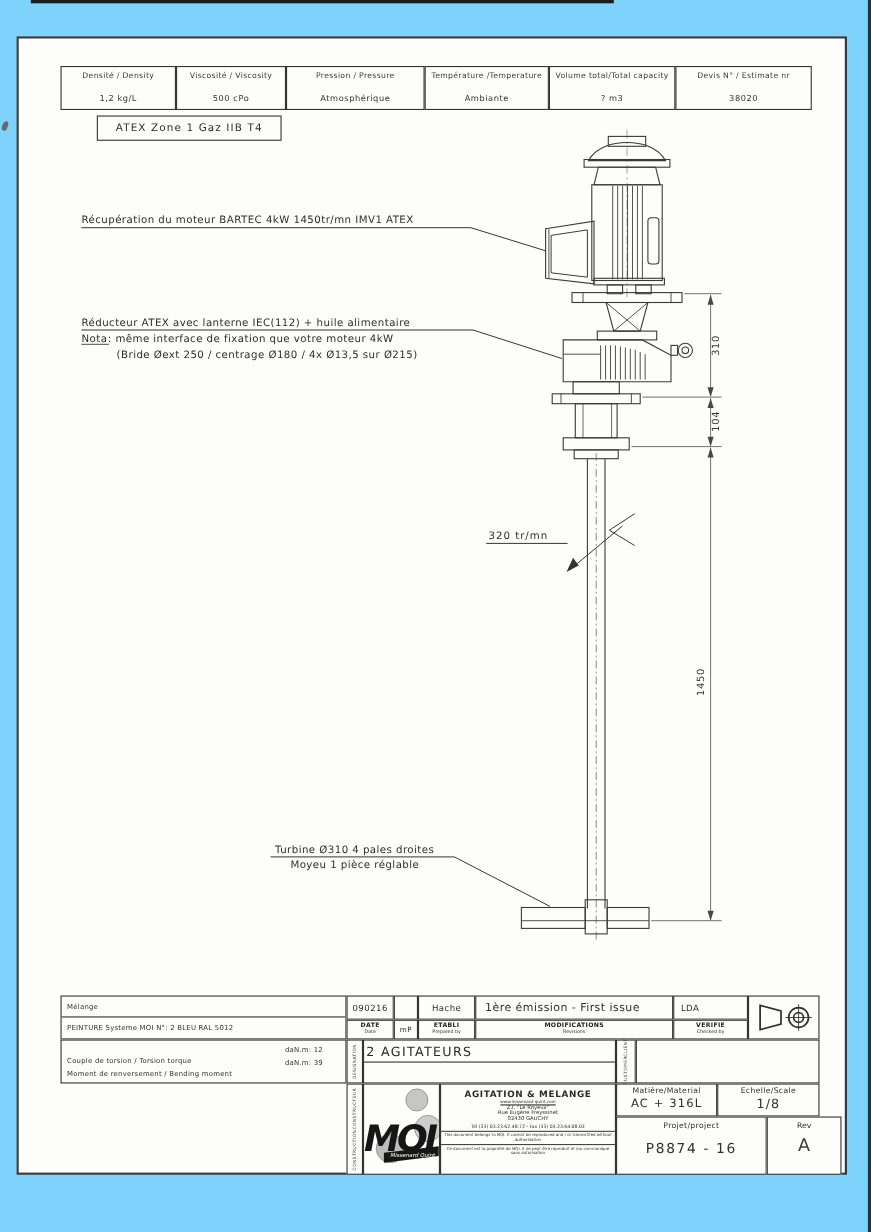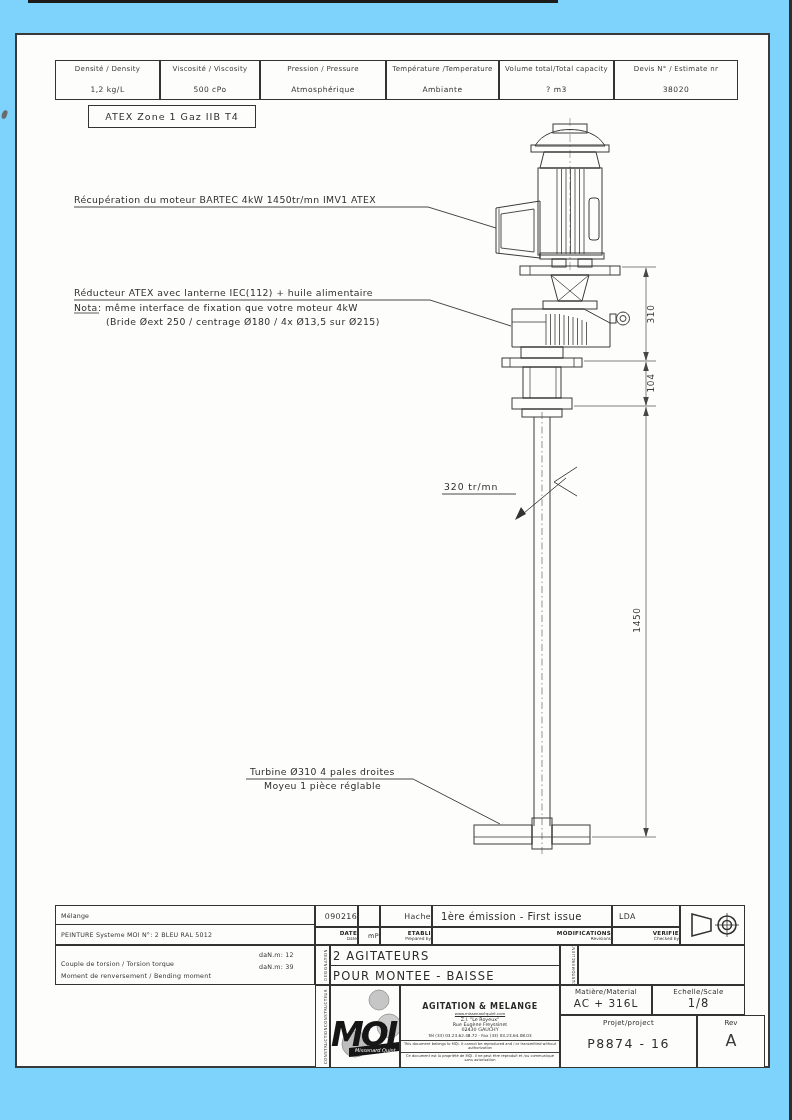--- a/index.html
+++ b/index.html
@@ -34,21 +34,21 @@
           font-size:9.5px; letter-spacing:1px; color:#2f2f2f; background:#fdfdfb; }
 
   svg text.ann  { font-family:"DejaVu Sans", sans-serif; font-size:9.3px; letter-spacing:0.4px; fill:#2e2e2e; }
   svg text.dim  { font-family:"DejaVu Sans", sans-serif; font-size:9px;  letter-spacing:0.6px; fill:#3a3a3a; }
 
   
   .tb-small  { font-size:6.3px; letter-spacing:0.2px; color:#333; white-space:nowrap; }
   .tb-value  { font-size:7.8px; letter-spacing:0.4px; color:#2e2e2e; white-space:nowrap; }
   .tb-hdr    { font-size:5.6px; font-weight:bold; letter-spacing:0.3px; color:#222; line-height:1.15; }
   .tb-sub    { font-size:4.3px; color:#333; line-height:1.1; }
-  .center-col{ display:flex; flex-direction:column; align-items:flex-end; justify-content:center; text-align:center; }
+  .center-col{ display:flex; flex-direction:column; align-items:center; justify-content:center; text-align:center; }
   .vtext     { writing-mode:vertical-rl; transform:rotate(180deg); font-size:4px; letter-spacing:0.4px;
                color:#333; line-height:1.4; }
   .title-line{ height:20px; display:flex; align-items:center; padding-left:2px;
                font-size:11.5px; letter-spacing:1.2px; color:#2b2b2b; white-space:nowrap; }
   .addr-line { text-align:center; white-space:nowrap; color:#2c2c2c; }
   .disc      { font-size:3.6px; line-height:1.25; text-align:center; color:#333;
                border-top:0.8px solid #444; padding:1px 1px; }
   .lblval    { display:flex; flex-direction:column; align-items:center; }
 </style>
 </head>
@@ -273,21 +273,20 @@
         <span class="tb-small">Moment de renversement / Bending moment</span>
         <span class="tb-small abs" style="left:198px;top:0">daN.m: 39</span>
       </div>
     </div>
 
     <div class="cell center-col" style="left:315px;top:945px;width:15px;height:40px">
       <span class="vtext">DESIGNATION</span>
     </div>
     <div class="cell" style="left:330px;top:945px;width:230px;height:40px">
       <div class="title-line" style="border-bottom:0.9px solid #333">2  AGITATEURS</div>
-      <div class="title-line">POUR  MONTEE  -  BAISSE</div>
     </div>
     <div class="cell center-col" style="left:560px;top:945px;width:18px;height:40px">
       <span class="vtext">CLIENT</span>
       <span class="vtext">CUSTOMER</span>
     </div>
     <div class="cell" style="left:578px;top:945px;width:167px;height:40px"></div>
 
     <div class="cell center-col" style="left:315px;top:985px;width:15px;height:83px">
       <span class="vtext">CONSTRUCTEUR</span>
       <span class="vtext">CONSTRUCTION</span>
@@ -297,21 +296,21 @@
       <svg width="68" height="80" viewBox="0 0 68 80">
         <circle cx="48" cy="14" r="10" fill="#c6c6c6" stroke="#8f8f8f" stroke-width="0.8"></circle>
         <circle cx="58" cy="40" r="12" fill="#cdcdcd" stroke="#8f8f8f" stroke-width="0.8"></circle>
         <circle cx="24" cy="58" r="13" fill="#bdbdbd" stroke="#8f8f8f" stroke-width="0.8"></circle>
         <text x="0" y="60" font-family="DejaVu Sans, sans-serif" font-size="33" font-weight="bold" font-style="italic" fill="#161616" letter-spacing="-3">MQI</text>
         <polygon points="18,62 68,56 68,65 18,71" fill="#161616"></polygon>
         <text x="24" y="66" font-family="DejaVu Sans, sans-serif" font-size="5" font-style="italic" fill="#ffffff">Missenard Quint</text>
       </svg>
     </div>
 
-    <div class="cell" style="left:400px;top:985px;width:160px;height:83px;padding-top:16px">
+    <div class="cell" style="left:400px;top:985px;width:160px;height:83px;padding-top:4px">
       <div class="addr-line" style="font-size:8px;font-weight:bold;letter-spacing:0.6px">AGITATION  &amp;  MELANGE</div>
       <div class="addr-line" style="font-size:3.8px;text-decoration:underline">www.missenard-quint.com</div>
       <div class="addr-line" style="font-size:4.8px;margin-top:1px">Z.I. "Le Royeux"</div>
       <div class="addr-line" style="font-size:4.8px">Rue Eugène Freyssinet</div>
       <div class="addr-line" style="font-size:4.8px">02430 GAUCHY</div>
       <div class="addr-line" style="font-size:4.2px;margin:1px 0 2px 0">Tél (33) 03.23.62.48.72  -  Fax (33) 03.23.64.08.03</div>
       <div class="disc">This document belongs to MQI. It cannot be reproduced and / or transmitted without authorization</div>
       <div class="disc">Ce document est la propriété de MQI. Il ne peut être reproduit et /ou communiqué sans autorisation</div>
     </div>
 

